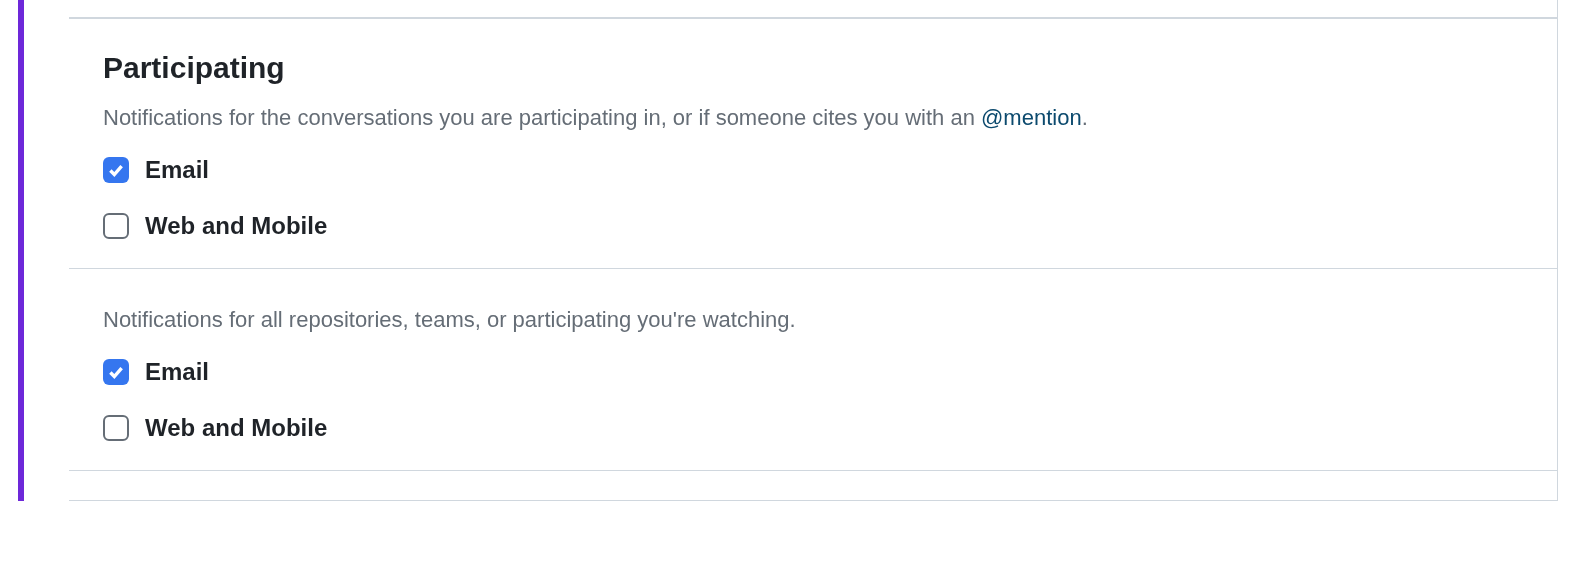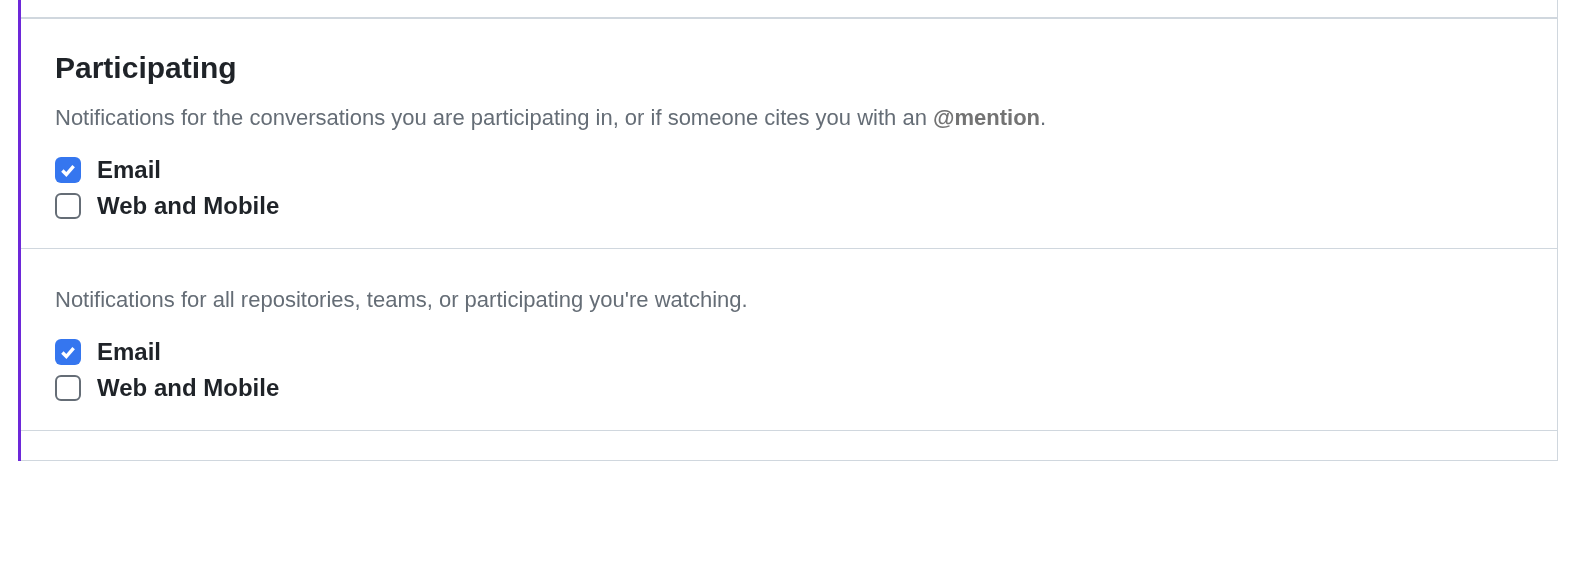--- a/index.html
+++ b/index.html
@@ -4,24 +4,25 @@
   <style>
     * { box-sizing: border-box; }
     body {
       margin: 0;
       font-family: -apple-system, BlinkMacSystemFont, "Segoe UI", Helvetica, Arial, sans-serif;
       color: #24292f;
       background: #ffffff;
       width: 1576px;
     }
     .panel {
-      border-left: 3px solid #6d28d9;
+      border-left: 6px solid #6d28d9;
       border-right: 1px solid #d0d7de;
       margin-left: 18px;
       margin-right: 18px;
+      padding-left: 45px;
     }
     .section {
       border-top: 1px solid #d0d7de;
       border-bottom: 1px solid #d0d7de;
       padding: 30px 34px 28px 34px;
     }
     .section + .section {
       border-top: none;
       padding-top: 34px;
     }
@@ -32,27 +33,27 @@
       margin: 0 0 14px 0;
       color: #1f2328;
     }
     .section-desc {
       font-size: 22px;
       line-height: 1.5;
       color: #656d76;
       margin: 0 0 22px 0;
     }
     .section-desc strong {
-      color: #737373;
-      font-weight: 700;
+      color: #0c4a6e;
+      font-weight: 400;
     }
     .option-row {
       display: flex;
       align-items: center;
-      margin-top: 8px;
+      margin-top: 28px;
     }
     .option-row:first-of-type {
       margin-top: 4px;
     }
     .checkbox {
       width: 26px;
       height: 26px;
       border-radius: 6px;
       display: inline-flex;
       align-items: center;

